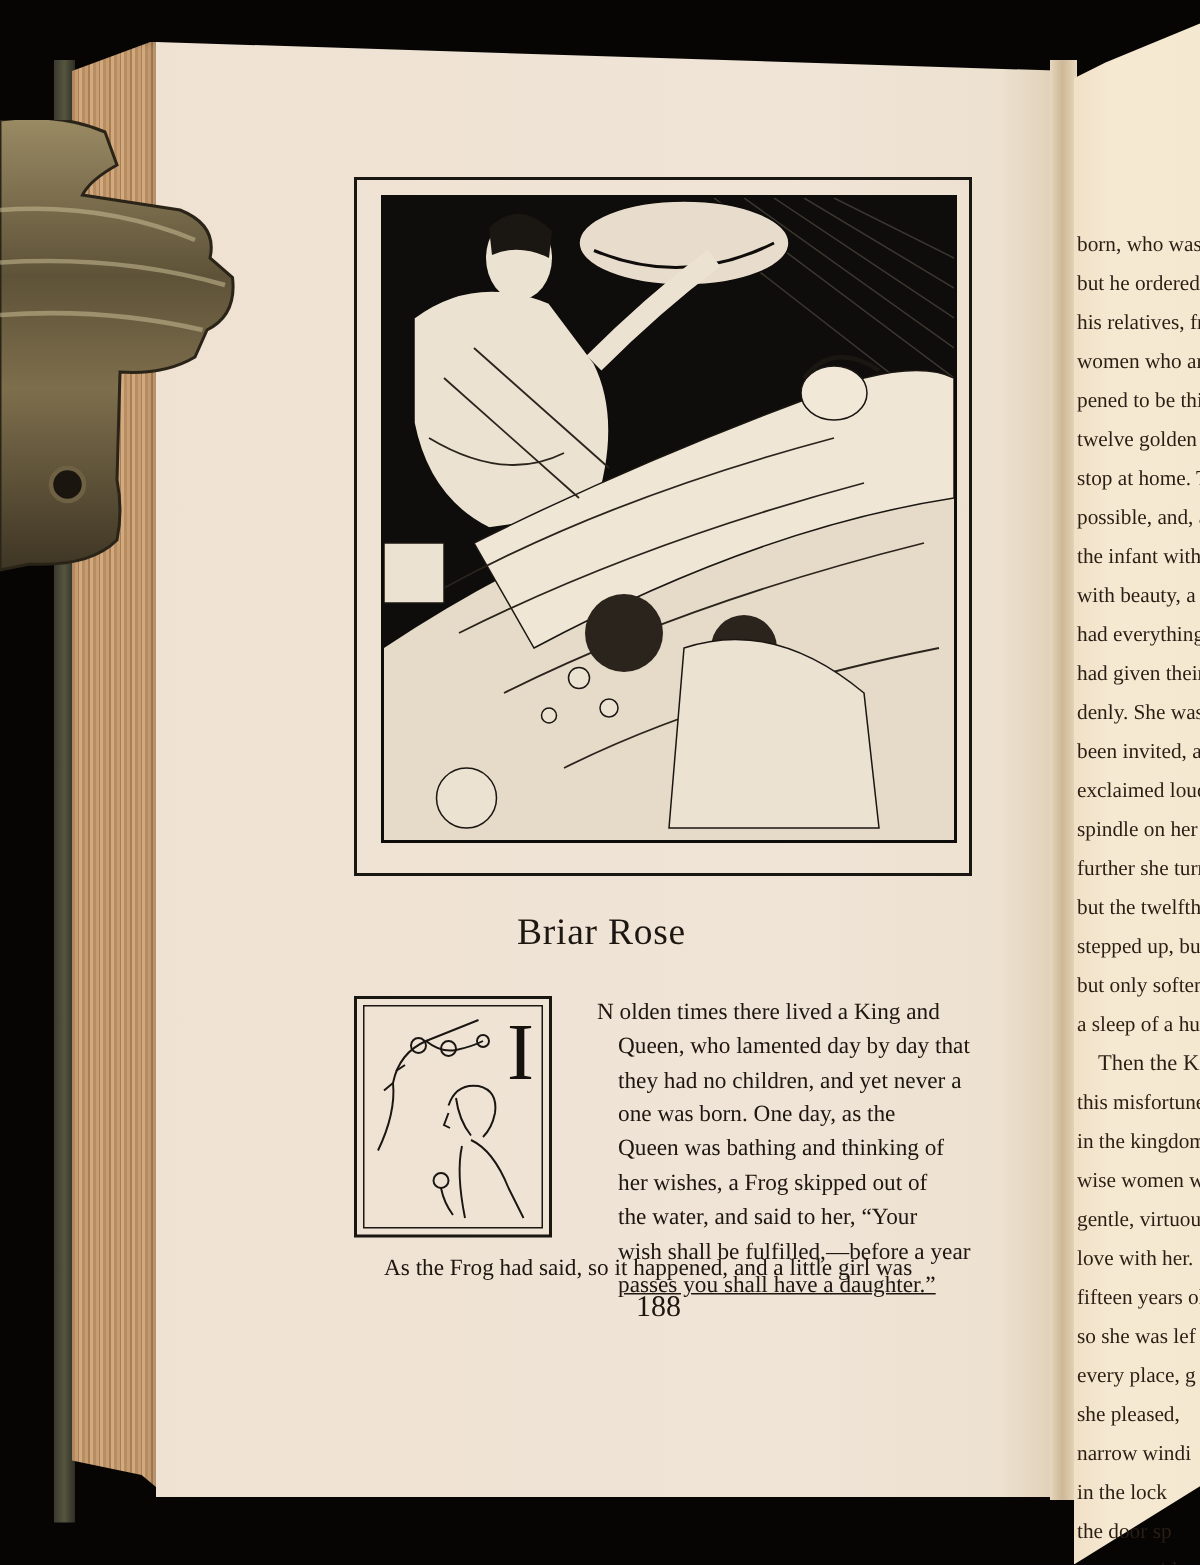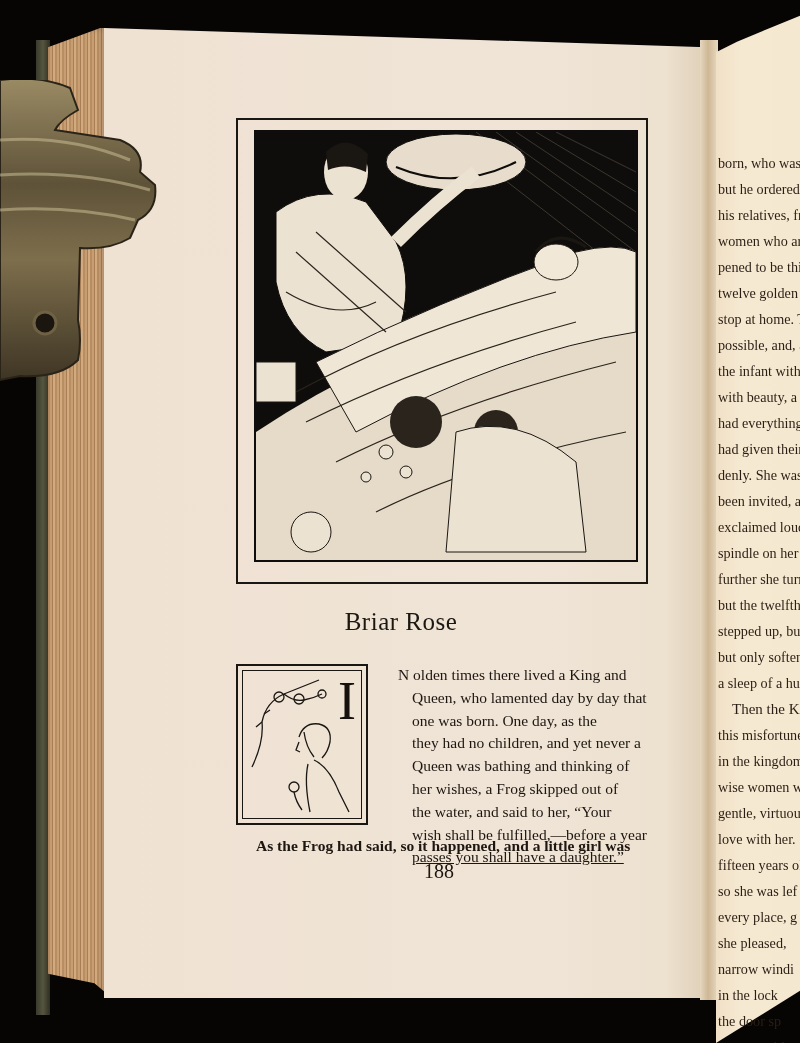--- a/index.html
+++ b/index.html
@@ -85,21 +85,21 @@
 
   .body-text {
     position: absolute; left: 381px; top: 664px; width: 276px;
     font-size: 15.5px; line-height: 22.8px; color: #1e1610;
   }
   .body-text .line { display: flex; justify-content: space-between; white-space: nowrap; height: 22.8px; padding-left: 31px; }
   .body-text .line.first { margin-left: -14px; }
   .body-text .line.last { justify-content: flex-start; text-decoration: underline; }
   .full-line {
     position: absolute; left: 256px; top: 837px; width: 402px;
-    font-size: 15.5px; color: #1e1610; display: flex; justify-content: space-between; white-space: nowrap; font-weight: bold;
+    font-size: 15.5px; color: #1e1610; display: flex; justify-content: space-between; white-space: nowrap;
   }
   .page-number {
     position: absolute; left: 424px; top: 860px; font-size: 20px; color: #1e1610;
   }
 </style>
 </head>
 <body>
 
 <div class="scene">
 
@@ -199,24 +199,24 @@
   </div>
 
   <div class="body-text">
     <div class="line first">
         <span>N olden times there lived a King and</span>
       </div>
     <div class="line">
         <span>Queen, who lamented day by day that</span>
       </div>
     <div class="line">
+        <span>they had no children, and yet never a</span>
+      </div>
+    <div class="line">
         <span>one was born.  One day, as the</span>
-      </div>
-    <div class="line">
-        <span>they had no children, and yet never a</span>
       </div>
     <div class="line">
         <span>Queen was bathing and thinking of</span>
       </div>
     <div class="line">
         <span>her wishes, a Frog skipped out of</span>
       </div>
     <div class="line">
         <span>the water, and said to her, “Your</span>
       </div>

